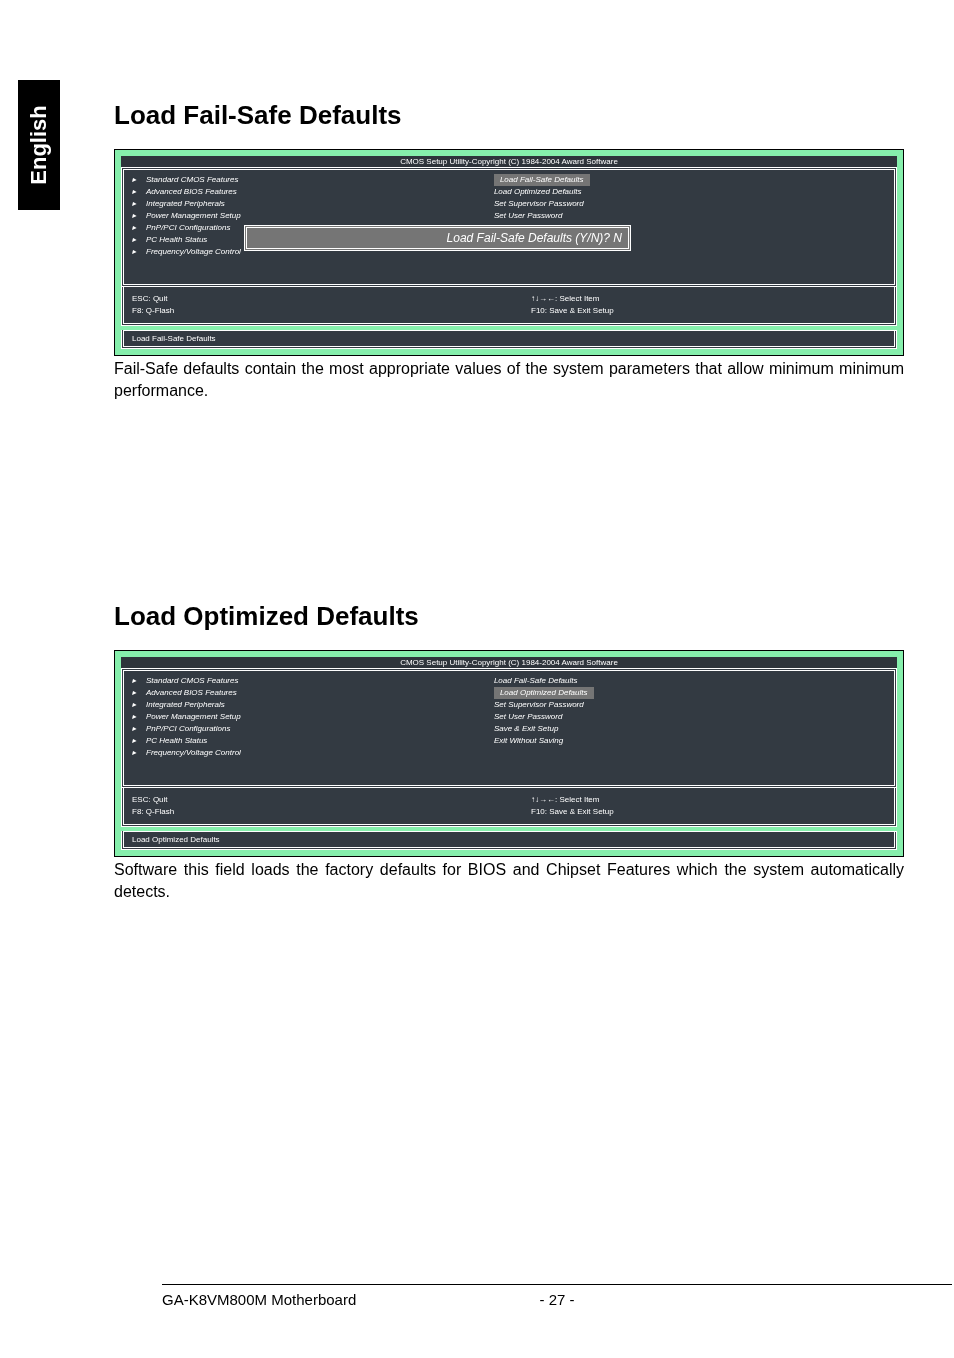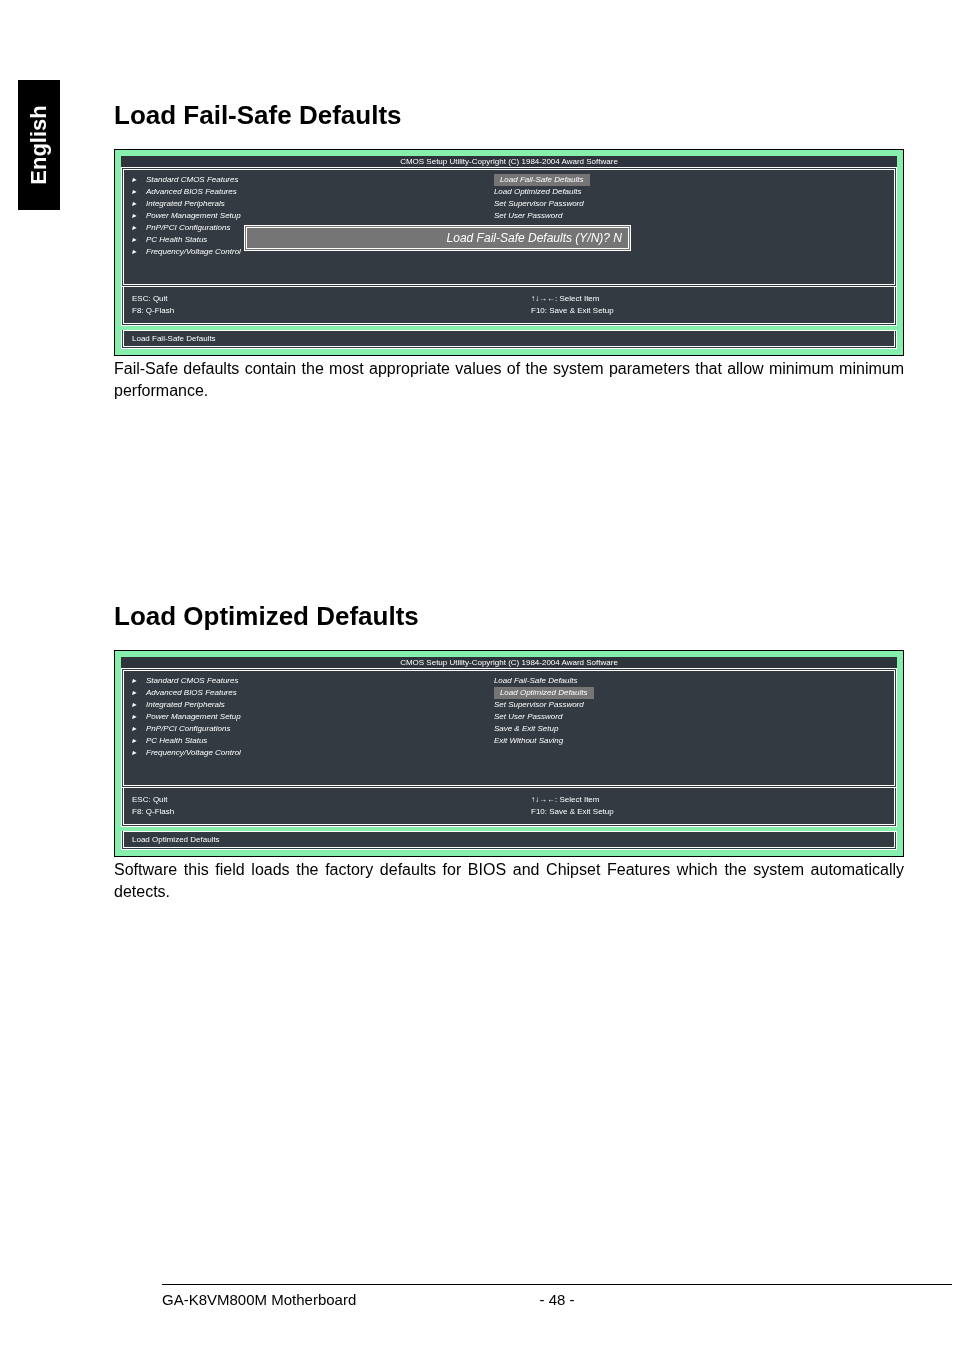--- a/index.html
+++ b/index.html
@@ -247,14 +247,14 @@
       <div class="bios-footer">Load Optimized Defaults</div>
     </div>
 
     <p class="body-text">Software this field loads the factory defaults for BIOS and Chipset Features which the system automatically detects.</p>
   </div>
 
 </div>
 
 <div class="page-footer">
   <span>GA-K8VM800M Motherboard</span>
-  <span class="center">- 48 -</span>
+  <span class="center">- 27 -</span>
 </div>
 
 </body></html>

